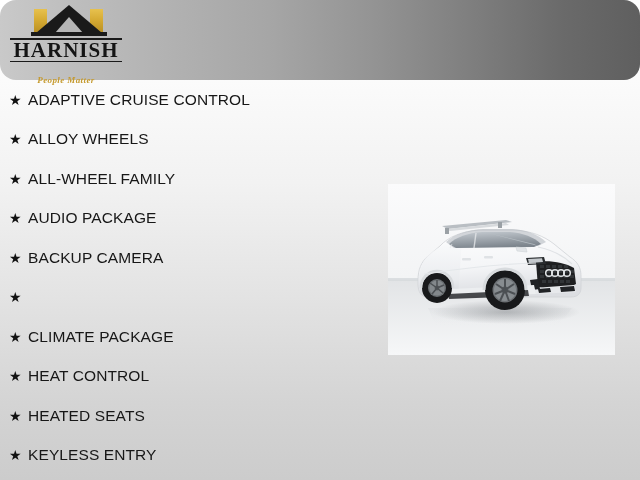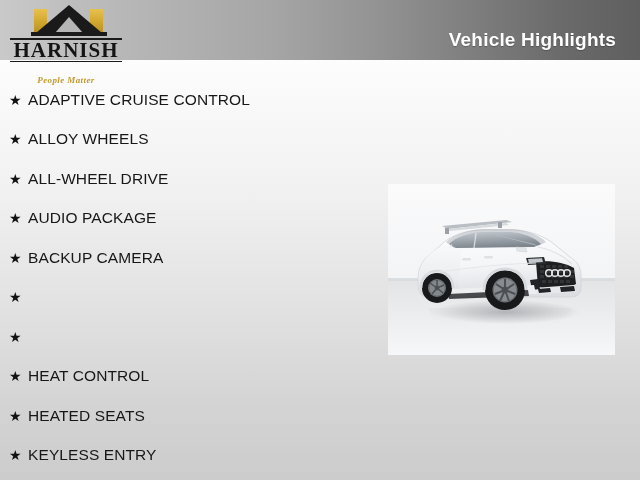--- a/index.html
+++ b/index.html
@@ -22,30 +22,31 @@
     background: linear-gradient(to bottom, #ffffff 0%, #fdfdfd 12%, #f2f2f2 38%, #e3e3e3 62%, #d4d4d4 84%, #cccccc 100%);
     overflow: hidden;
   }
 
   
   #header {
     position: absolute;
     left: 0;
     top: 0;
     width: 640px;
-    height: 60px;
+    height: 80px;
     background: linear-gradient(to right,
         #c9c9c9 0%,
         #bdbdbd 12%,
         #b2b2b2 26%,
         #a6a6a6 42%,
         #949494 58%,
         #7e7e7e 74%,
         #6a6a6a 88%,
         #5f5f5f 100%);
+    border-radius: 16px;
   }
 
   
   #logo {
     position: absolute;
     left: 8px;
     top: 4px;
     width: 120px;
     height: 74px;
   }
@@ -215,49 +216,49 @@
         <span id="a-mark"></span>
         <span id="a-inner"></span>
         <span id="a-bar"></span>
       </div>
       <div id="logo-rule-top"></div>
       <div id="logo-name">HARNISH</div>
       <div id="logo-rule-bot"></div>
       <div id="logo-tag">People Matter</div>
     </div>
 
-    <div id="header-title">Vehicle Highlights</div>
   </div>
 
   <ul id="features">
     <li class="feature-row">
       <span class="star-icon">★</span>
       <span class="feature-label">ADAPTIVE CRUISE CONTROL</span>
     </li>
     <li class="feature-row">
       <span class="star-icon">★</span>
       <span class="feature-label">ALLOY WHEELS</span>
     </li>
     <li class="feature-row">
       <span class="star-icon">★</span>
-      <span class="feature-label">ALL-WHEEL DRIVE</span>
+      <span class="feature-label">ALL-WHEEL FAMILY</span>
     </li>
     <li class="feature-row">
       <span class="star-icon">★</span>
       <span class="feature-label">AUDIO PACKAGE</span>
     </li>
     <li class="feature-row">
       <span class="star-icon">★</span>
       <span class="feature-label">BACKUP CAMERA</span>
     </li>
     <li class="feature-row">
       <span class="star-icon">★</span>
     </li>
     <li class="feature-row">
       <span class="star-icon">★</span>
+      <span class="feature-label">CLIMATE PACKAGE</span>
     </li>
     <li class="feature-row">
       <span class="star-icon">★</span>
       <span class="feature-label">HEAT CONTROL</span>
     </li>
     <li class="feature-row">
       <span class="star-icon">★</span>
       <span class="feature-label">HEATED SEATS</span>
     </li>
     <li class="feature-row">

